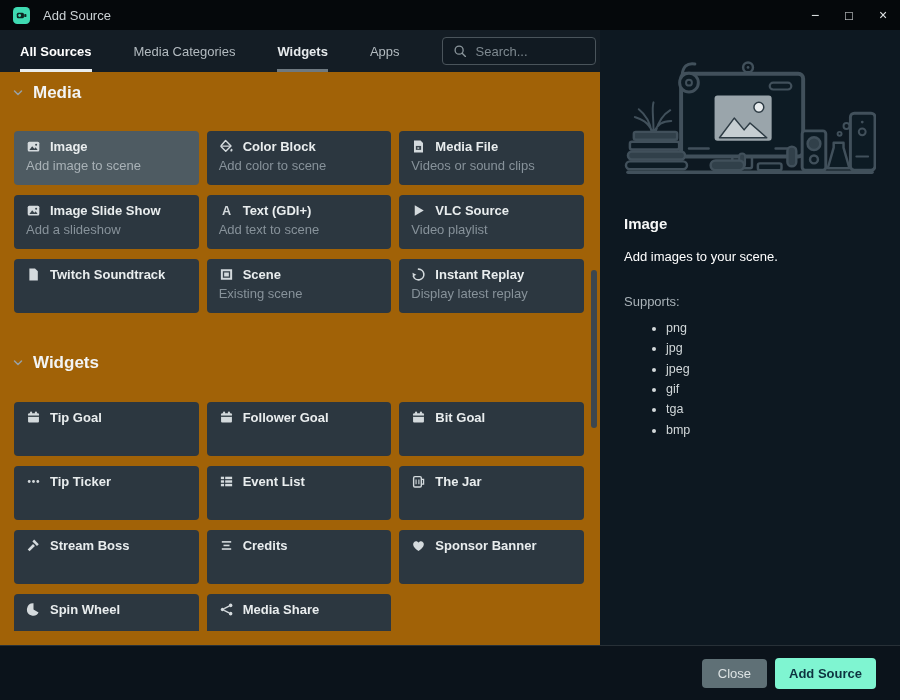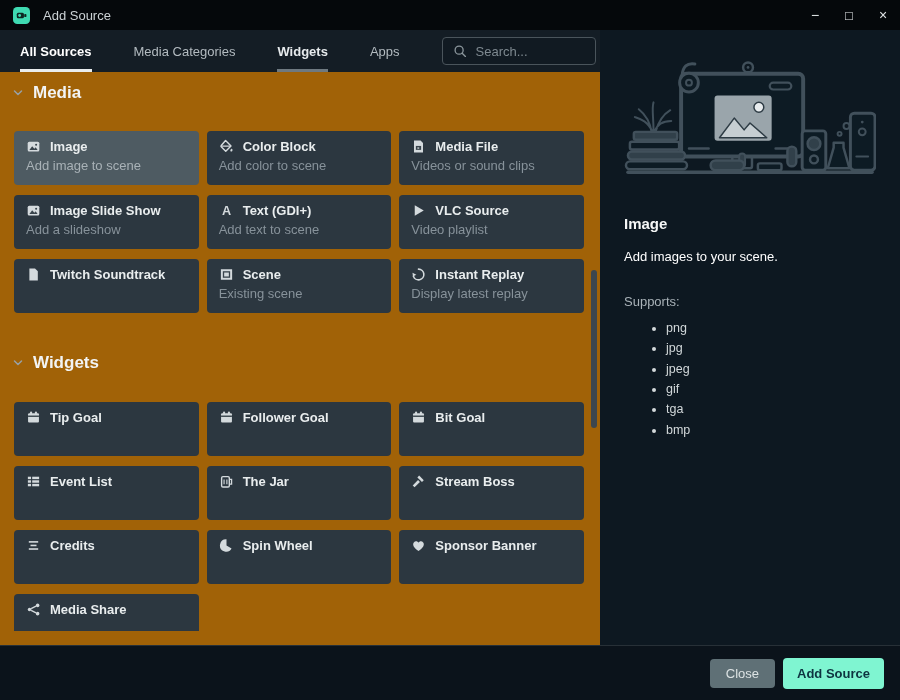--- a/index.html
+++ b/index.html
@@ -63,21 +63,21 @@
   .right-col { width:300px; height:615px; background:#0d1821; padding:0 24px; flex:none; }
   .illustration { margin-top:30px; width:252px; }
   .preview-title { color:#f5f7f7; font-size:15px; font-weight:700; margin-top:35px; }
   .preview-desc { color:#ffffff; font-size:13px; margin-top:17px; }
   .preview-supports { color:#a9b2b8; font-size:13px; margin-top:30px; }
   ul.formats { margin:9px 0 0; padding-left:42px; }
   ul.formats li { font-size:12.5px; line-height:20.3px; color:#d2d8da; }
 
   
   .footer { height:55px; background:#0b131b; border-top:1px solid #273037; flex:none;
-            display:flex; align-items:center; justify-content:flex-end; gap:8px; padding-right:16px; }
+            display:flex; align-items:center; justify-content:flex-end; gap:8px; padding-right:24px; }
   .btn-close { background:#5f7076; color:#dde3e4; font-size:13px; border:none; border-radius:4px;
                padding:7px 16px; font-family:inherit; cursor:pointer; }
   .btn-add { background:#7ff5d1; color:#0d3340; font-size:13px; font-weight:600; border:none;
              border-radius:4px; padding:8px 14px; font-family:inherit; cursor:pointer; }
 </style>
 </head>
 <body>
 
 <div class="window">
 
@@ -284,20 +284,32 @@
                     <rect x="2.2" y="5.9" width="11.6" height="1.5" fill="#39444c"></rect>
                   </svg>
                 </span>
                 <span class="tile-title">Bit Goal</span>
               </div>
             </div>
             <div class="tile">
               <div class="tile-top">
                 <span class="icon-wrap">
                   <svg viewBox="0 0 16 16" width="15" height="15">
+                    <circle cx="3.4" cy="8" r="1.5" fill="#d4dadd"></circle>
+                    <circle cx="8" cy="8" r="1.5" fill="#d4dadd"></circle>
+                    <circle cx="12.6" cy="8" r="1.5" fill="#d4dadd"></circle>
+                  </svg>
+                </span>
+                <span class="tile-title">Tip Ticker</span>
+              </div>
+            </div>
+            <div class="tile">
+              <div class="tile-top">
+                <span class="icon-wrap">
+                  <svg viewBox="0 0 16 16" width="15" height="15">
                     <g fill="#d4dadd">
                       <rect x="2" y="2.9" width="3.4" height="2.6"></rect>
                       <rect x="6.6" y="2.9" width="7.4" height="2.6"></rect>
                       <rect x="2" y="6.7" width="3.4" height="2.6"></rect>
                       <rect x="6.6" y="6.7" width="7.4" height="2.6"></rect>
                       <rect x="2" y="10.5" width="3.4" height="2.6"></rect>
                       <rect x="6.6" y="10.5" width="7.4" height="2.6"></rect>
                     </g>
                   </svg>
                 </span>
@@ -338,34 +350,34 @@
                     </g>
                   </svg>
                 </span>
                 <span class="tile-title">Credits</span>
               </div>
             </div>
             <div class="tile">
               <div class="tile-top">
                 <span class="icon-wrap">
                   <svg viewBox="0 0 16 16" width="15" height="15">
+                    <path d="M8 13.8 C2.4 10.1 1.4 6.7 3 4.7 C4.4 2.9 7 3.2 8 5.1 C9 3.2 11.6 2.9 13 4.7 C14.6 6.7 13.6 10.1 8 13.8 Z" fill="#d4dadd"></path>
+                  </svg>
+                </span>
+                <span class="tile-title">Sponsor Banner</span>
+              </div>
+            </div>
+            <div class="tile">
+              <div class="tile-top">
+                <span class="icon-wrap">
+                  <svg viewBox="0 0 16 16" width="15" height="15">
                     <path d="M8 8 L8 1.4 A6.6 6.6 0 1 0 13.4 11.2 Z" fill="#d4dadd"></path>
                   </svg>
                 </span>
                 <span class="tile-title">Spin Wheel</span>
-              </div>
-            </div>
-            <div class="tile">
-              <div class="tile-top">
-                <span class="icon-wrap">
-                  <svg viewBox="0 0 16 16" width="15" height="15">
-                    <path d="M8 13.8 C2.4 10.1 1.4 6.7 3 4.7 C4.4 2.9 7 3.2 8 5.1 C9 3.2 11.6 2.9 13 4.7 C14.6 6.7 13.6 10.1 8 13.8 Z" fill="#d4dadd"></path>
-                  </svg>
-                </span>
-                <span class="tile-title">Sponsor Banner</span>
               </div>
             </div>
             <div class="tile">
               <div class="tile-top">
                 <span class="icon-wrap">
                   <svg viewBox="0 0 16 16" width="15" height="15">
                     <circle cx="12.4" cy="3.6" r="1.9" fill="#d4dadd"></circle>
                     <circle cx="3.8" cy="8" r="1.9" fill="#d4dadd"></circle>
                     <circle cx="12.4" cy="12.4" r="1.9" fill="#d4dadd"></circle>
                     <path d="M5.5 7.1 L10.7 4.4 M5.5 8.9 L10.7 11.6" stroke="#d4dadd" stroke-width="1.4"></path>

